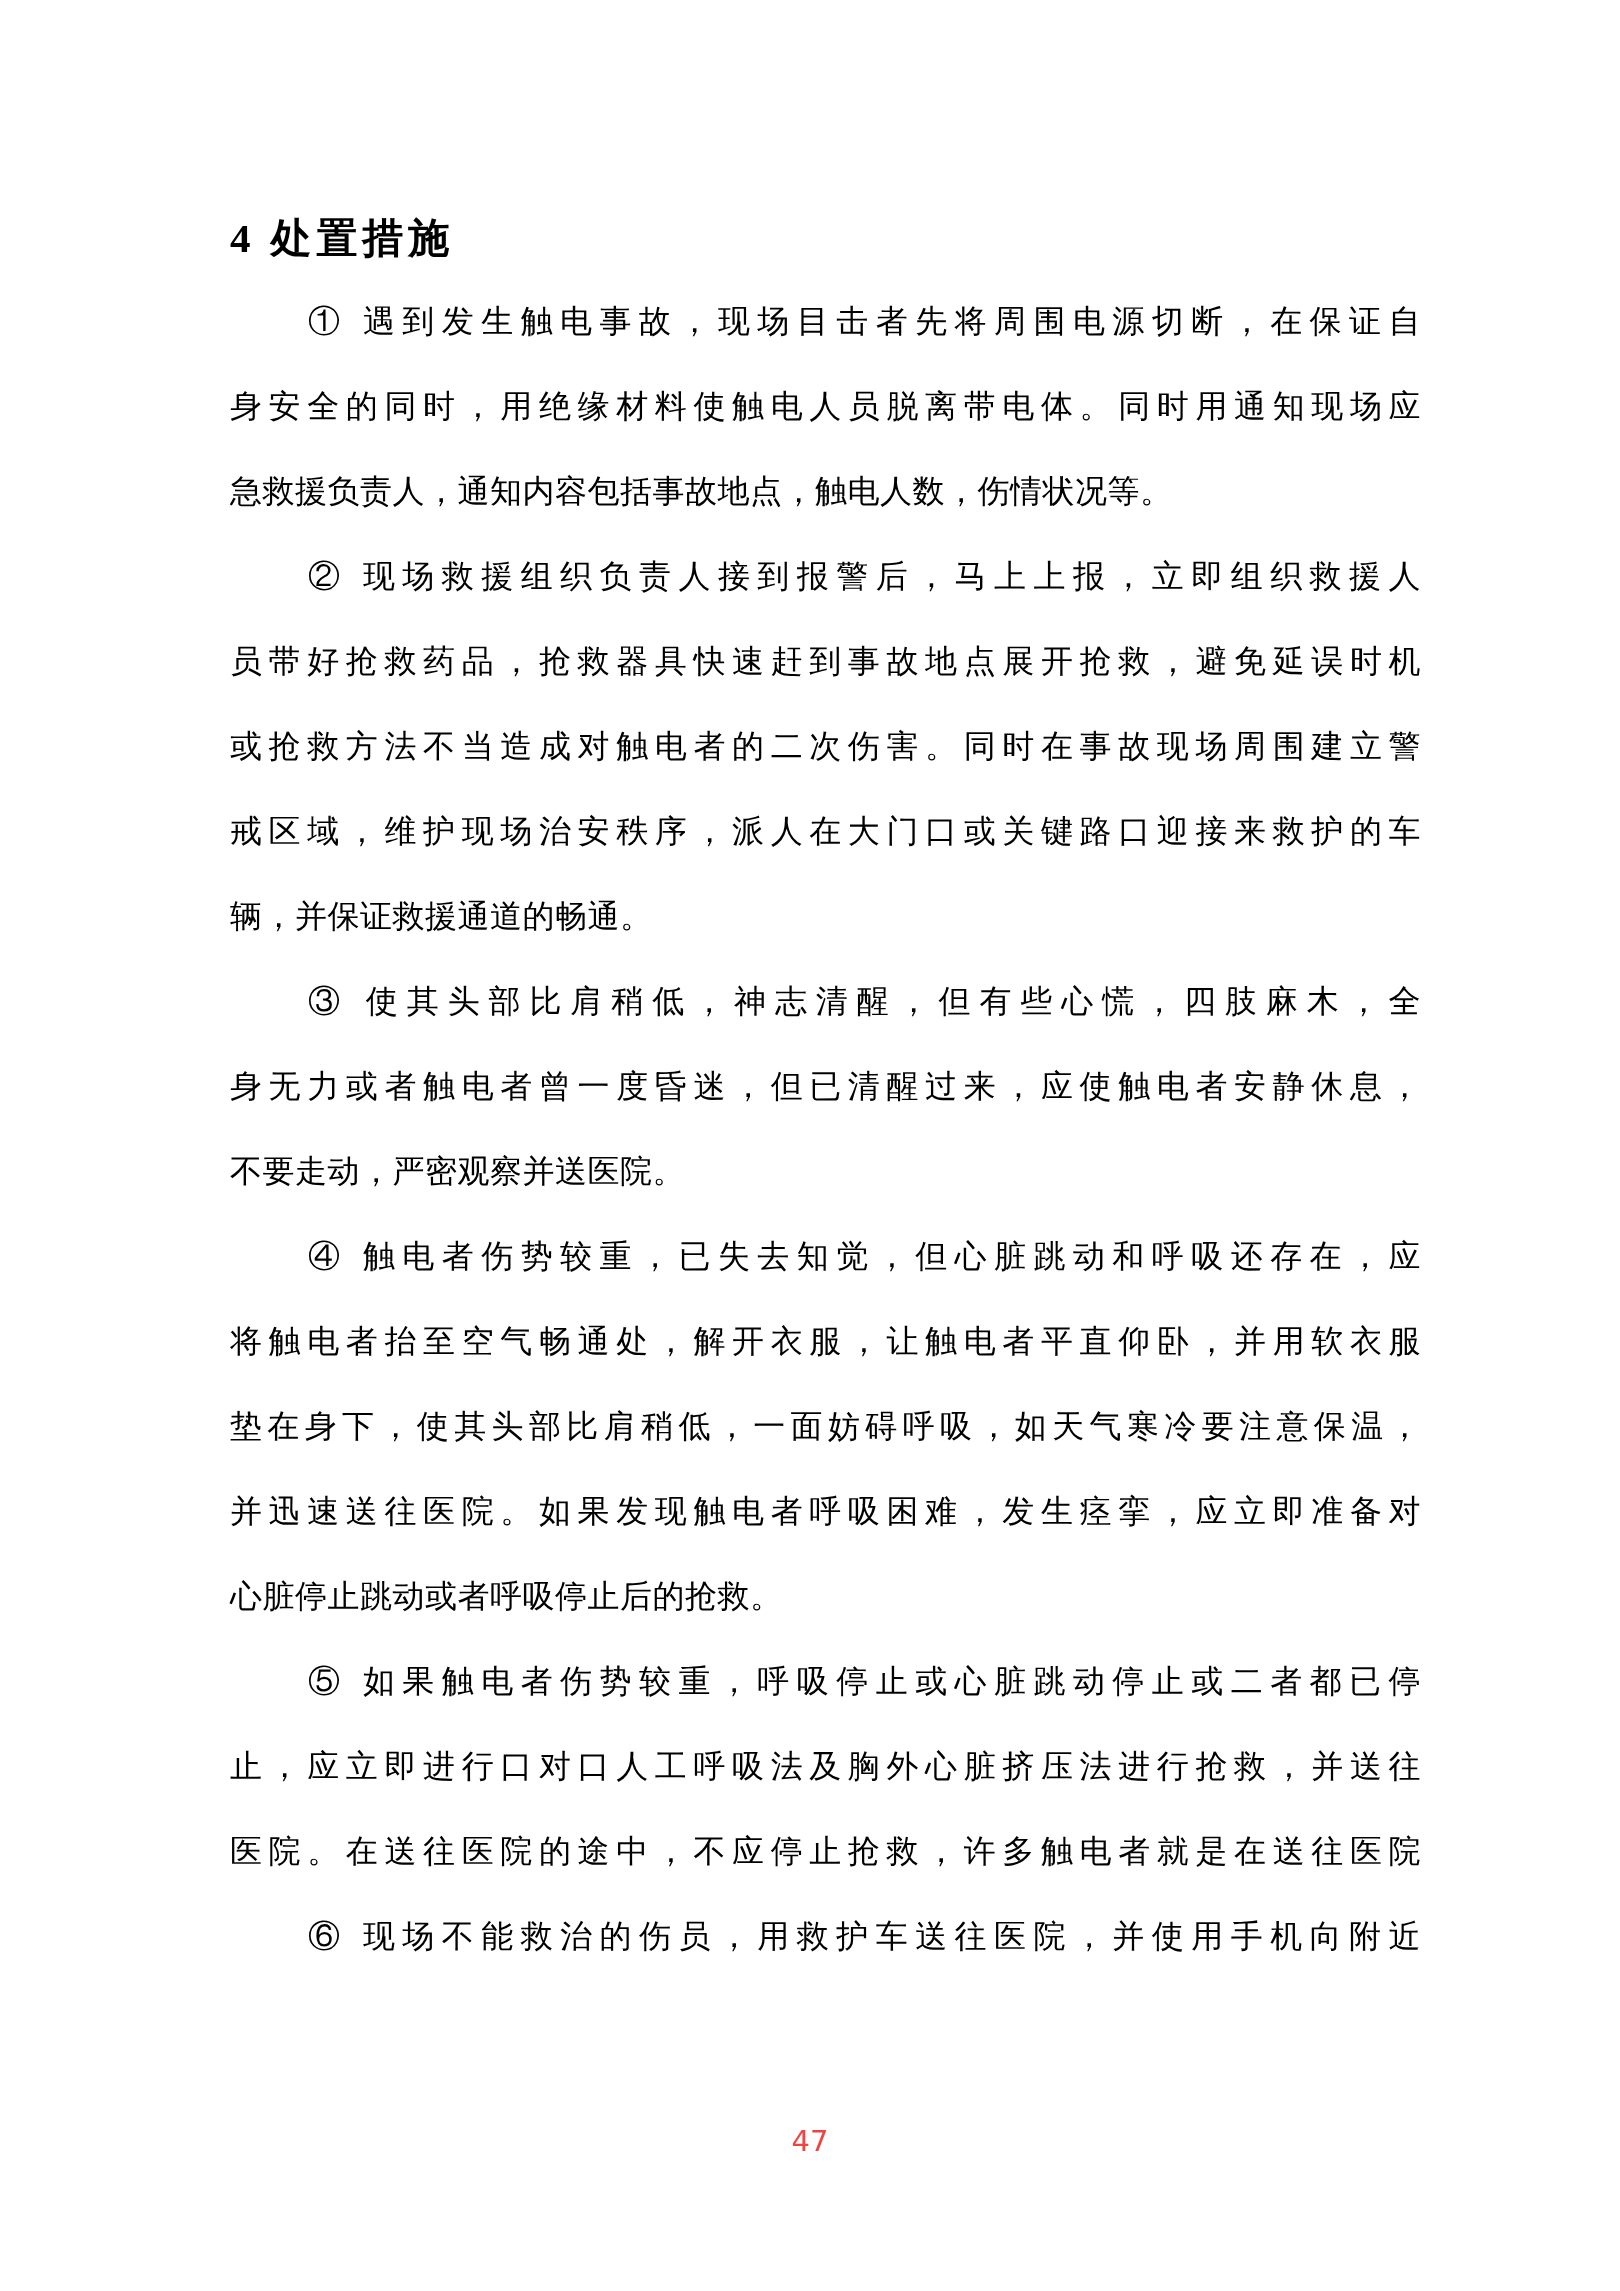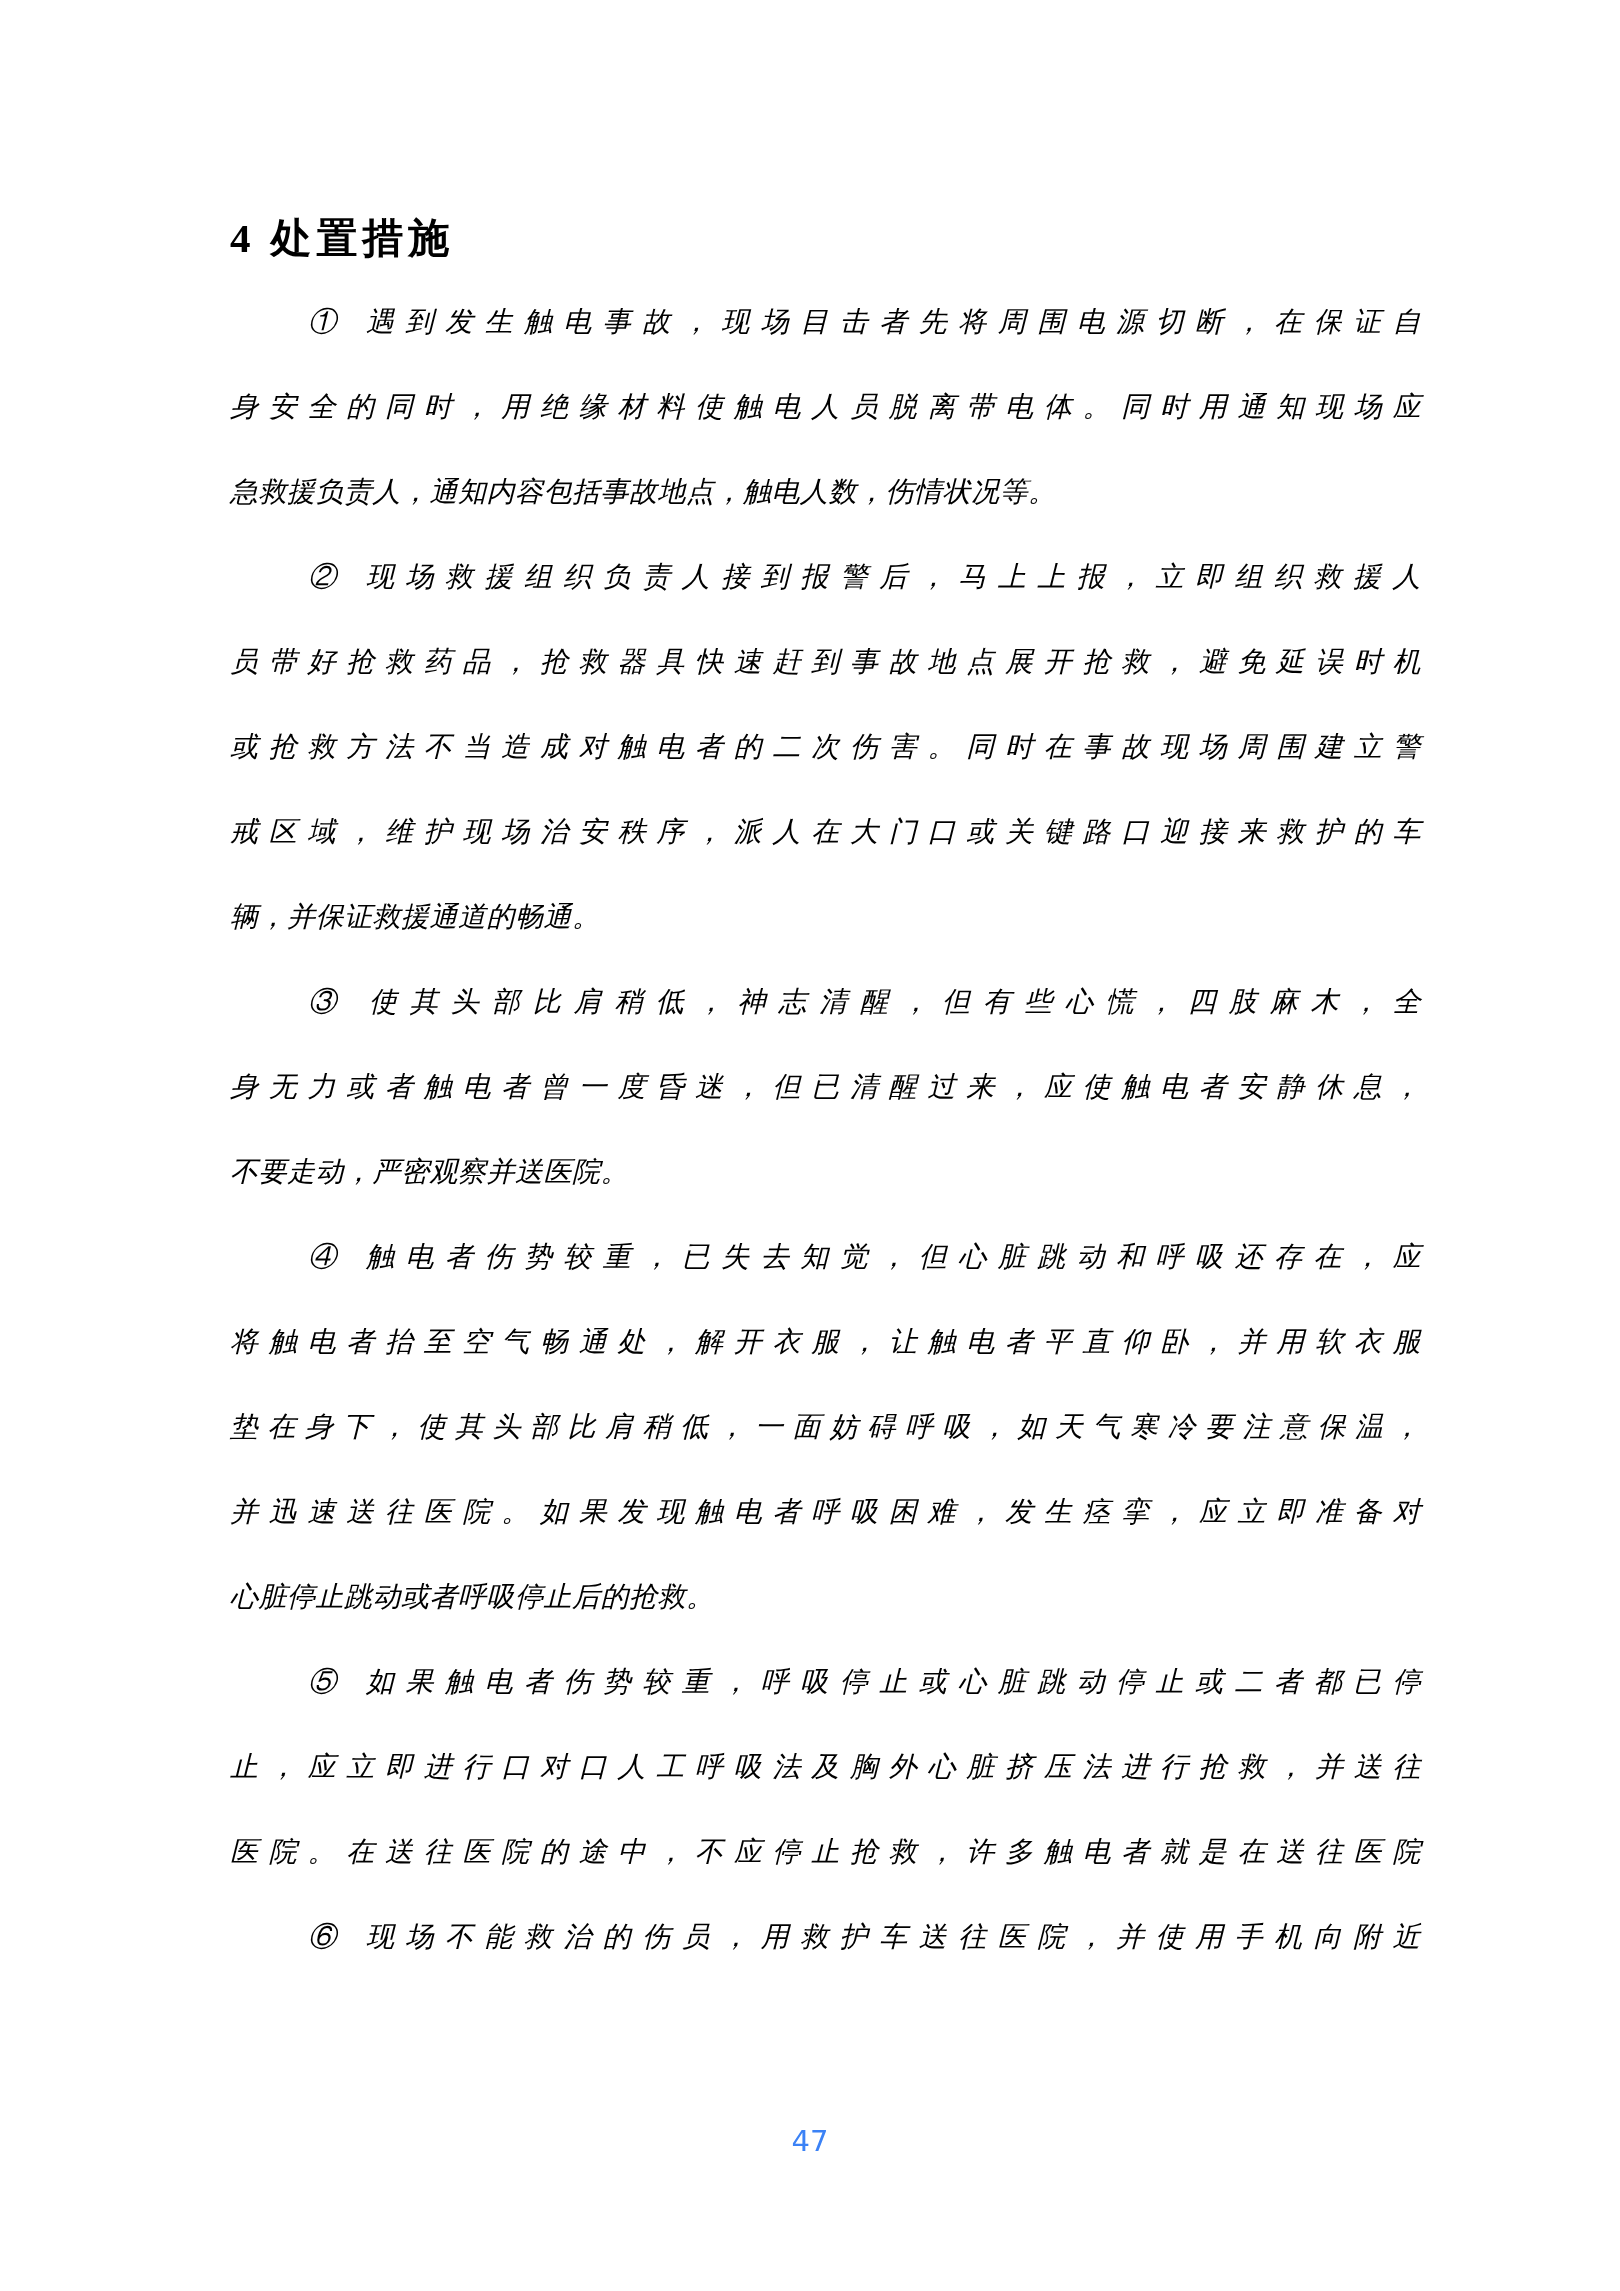--- a/index.html
+++ b/index.html
@@ -32,49 +32,48 @@
     white-space: nowrap;
   }
   .body-block {
     margin-top: 7.8px;
   }
   .paragraph {
     margin: 0;
     padding: 0;
   }
   .line {
-    font-size: 28px;
+    font-size: 32px;
     height: 85px;
     line-height: 85px;
     letter-spacing: 0.5px;
     text-align: justify;
     text-align-last: justify;
     text-justify: inter-character;
     overflow: visible;
     white-space: nowrap;
-    font-style: italic;
   }
   .line.first {
     text-indent: 78px;
   }
   .line.lastline {
     text-align: right;
     text-align-last: left;
   }
   .page-number {
     position: absolute;
     top: 2117px;
     left: 0;
     width: 100%;
     height: 49px;
     line-height: 49px;
     text-align: center;
     font-family: "DejaVu Sans", "Liberation Sans", sans-serif;
     font-size: 29px;
-    color: #3b82f6;
+    color: #ef4444;
   }
 </style>
 </head>
 <body>
 
 <div class="page">
   <div class="content">
     <h1 class="heading">4 处置措施</h1>
     <div class="body-block">
         <div class="paragraph">

